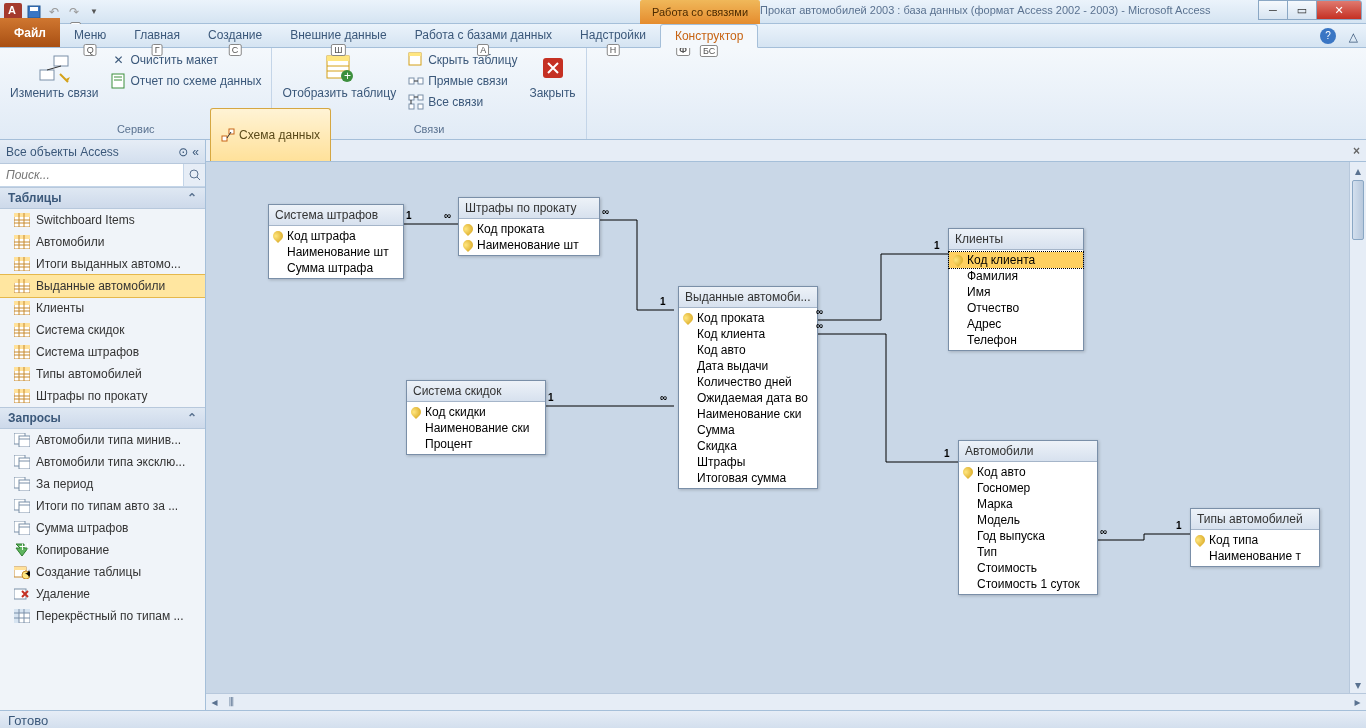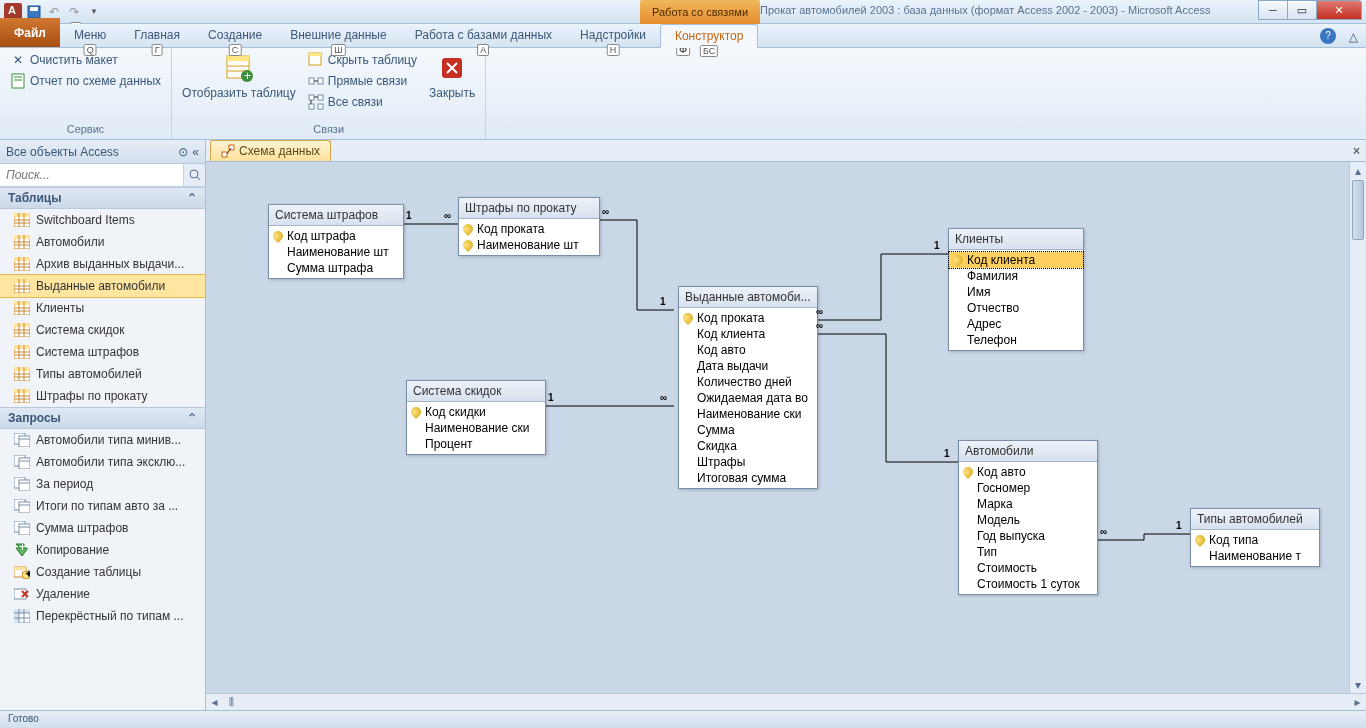--- a/index.html
+++ b/index.html
@@ -51,21 +51,21 @@
 .navgroup-h { background:linear-gradient(#dfe8f3,#cdd9ea); padding:3px 8px; color:#3b587a; font-weight:bold; border-top:1px solid #b7c8dc; border-bottom:1px solid #b7c8dc; display:flex; align-items:center; cursor:pointer; }
 .navgroup-h .chev { margin-left:auto; color:#5a7290; }
 .navitem { display:flex; align-items:center; gap:6px; padding:4px 4px 4px 14px; color:#333; cursor:pointer; white-space:nowrap; overflow:hidden; text-overflow:ellipsis; }
 .navitem.sel { background:#ffe6a0; outline:1px solid #e5b84c; }
 .navitem .nic { width:16px; height:14px; flex-shrink:0; }
 .navlist { overflow-y:auto; flex:1; }
 
 
 .docarea { position:absolute; left:206px; top:140px; right:0; bottom:18px; background:#c9d7e7; display:flex; flex-direction:column; }
 .doctabs { height:22px; background:#e6edf6; border-bottom:1px solid #a5bfd9; display:flex; align-items:flex-end; padding-left:4px; position:relative; }
-.doctab { background:linear-gradient(#fff3d5,#ffe19a); border:1px solid #d5a742; border-bottom:none; padding:3px 10px; display:flex; align-items:center; gap:4px; border-radius:3px 3px 0 0; cursor:pointer; color:#5a4a1a; font-size:11px; }
+.doctab { background:linear-gradient(#fff3d5,#ffe19a); border:1px solid #d5a742; border-bottom:none; padding:19px 10px; display:flex; align-items:center; gap:4px; border-radius:3px 3px 0 0; cursor:pointer; color:#5a4a1a; font-size:11px; }
 .docclose { position:absolute; right:6px; top:4px; color:#666; cursor:pointer; font-weight:bold; }
 .canvas { flex:1; background:#c9d7e7; position:relative; overflow:hidden; }
 .vscroll { position:absolute; right:0; top:0; bottom:17px; width:17px; background:#e6edf6; border-left:1px solid #b7c8dc; }
 .vscroll .thumb { position:absolute; left:2px; right:2px; top:18px; height:60px; background:linear-gradient(90deg,#d3dfee,#b7c8dc); border:1px solid #8aa7c4; border-radius:2px; }
 .vscroll .arr { position:absolute; left:0; right:0; height:17px; display:flex; align-items:center; justify-content:center; color:#5a7290; cursor:pointer; }
 .hscroll { position:absolute; left:0; right:0; bottom:0; height:17px; background:#e6edf6; border-top:1px solid #b7c8dc; }
 .hscroll .arr { position:absolute; top:0; bottom:0; width:17px; display:flex; align-items:center; justify-content:center; color:#5a7290; cursor:pointer; }
 
 
 .tbox { position:absolute; background:#fff; border:1px solid #7a8fa8; box-shadow:1px 1px 3px rgba(0,0,0,.2); }
@@ -73,21 +73,21 @@
 .tbox-body { padding:2px 0; }
 .tfield { padding:1px 6px 1px 18px; position:relative; white-space:nowrap; overflow:hidden; cursor:pointer; }
 .tfield.pk::before { content:""; position:absolute; left:4px; top:3px; width:10px; height:10px; background:radial-gradient(circle at 35% 35%,#ffe680,#d4a017); border-radius:50% 50% 50% 0; transform:rotate(-45deg); }
 .tfield.sel { background:#ffd060; outline:1px dotted #000; }
 
 
 .rels { position:absolute; left:0;top:0;right:0;bottom:0; pointer-events:none; }
 .rel-lbl { position:absolute; font-size:10px; font-weight:bold; color:#000; }
 
 
-.status { position:absolute; left:0; right:0; bottom:0; height:18px; background:linear-gradient(#e6edf6,#d3dfee); border-top:1px solid #a5bfd9; padding:2px 8px; color:#3b587a; font-size:10px; }
+.status { position:absolute; left:0; right:0; bottom:0; height:18px; background:linear-gradient(#e6edf6,#d3dfee); border-top:1px solid #a5bfd9; padding:2px 8px; color:#3b587a; font-size:13px; }
 </style>
 </head>
 <body>
 
 <div class="titlebar">
   <div class="qat">
     <div class="qat-icon"></div>
     <div class="qat-btn">
         <svg width="14" height="14">
           <rect x="1" y="1" width="12" height="12" fill="#3a76c4" stroke="#23568f"></rect>
@@ -122,20 +122,32 @@
       <div class="rtab"><span>Надстройки</span><span class="keytip">Н</span></div>
       <div class="rtab active"><span>Конструктор</span><span class="keytip">БС</span></div>
     </div>
   <div class="help-icon">?</div>
   <div class="collapse-icon">△</div>
 </div>
 
 <div class="ribbon">
   <div class="group">
     <div class="group-content">
+      <div class="bigbtn">
+        <div class="ic">
+            <svg width="32" height="32">
+              <rect x="2" y="18" width="14" height="10" fill="#fff" stroke="#7a8fa8"></rect>
+              <rect x="16" y="4" width="14" height="10" fill="#fff" stroke="#7a8fa8"></rect>
+              <line x1="9" y1="18" x2="23" y2="14" stroke="#333"></line>
+              <path d="M22 22 l8 8" stroke="#d4a017" stroke-width="2"></path>
+              <path d="M28 27 l4 -2 l-2 4 z" fill="#d4a017"></path>
+            </svg>
+          </div>
+        <span>Изменить связи</span>
+      </div>
       <div class="vstack">
         <div class="smallbtn">
             <span class="sic">✕</span>
             <span>Очистить макет</span>
           </div>
         <div class="smallbtn">
             <span class="sic">
               <svg width="16" height="16">
                 <rect x="2" y="1" width="12" height="14" fill="#fff" stroke="#3d8f3d"></rect>
                 <line x1="4" y1="4" x2="12" y2="4" stroke="#3d8f3d"></line>
@@ -263,21 +275,21 @@
         <span class="nic">
           <svg width="16" height="14">
             <rect x="0" y="0" width="16" height="14" fill="#fff" stroke="#c78a2e"></rect>
             <rect x="0" y="0" width="16" height="4" fill="#ffe19a"></rect>
             <line x1="0" y1="7" x2="16" y2="7" stroke="#c78a2e"></line>
             <line x1="0" y1="10" x2="16" y2="10" stroke="#c78a2e"></line>
             <line x1="5" y1="0" x2="5" y2="14" stroke="#c78a2e"></line>
             <line x1="10" y1="0" x2="10" y2="14" stroke="#c78a2e"></line>
           </svg>
         </span>
-        <span>Архив выданных выдачи...</span>
+        <span>Итоги выданных автомо...</span>
       </div>
       <div class="navitem sel">
         <span class="nic">
           <svg width="16" height="14">
             <rect x="0" y="0" width="16" height="14" fill="#fff" stroke="#c78a2e"></rect>
             <rect x="0" y="0" width="16" height="4" fill="#ffe19a"></rect>
             <line x1="0" y1="7" x2="16" y2="7" stroke="#c78a2e"></line>
             <line x1="0" y1="10" x2="16" y2="10" stroke="#c78a2e"></line>
             <line x1="5" y1="0" x2="5" y2="14" stroke="#c78a2e"></line>
             <line x1="10" y1="0" x2="10" y2="14" stroke="#c78a2e"></line>

